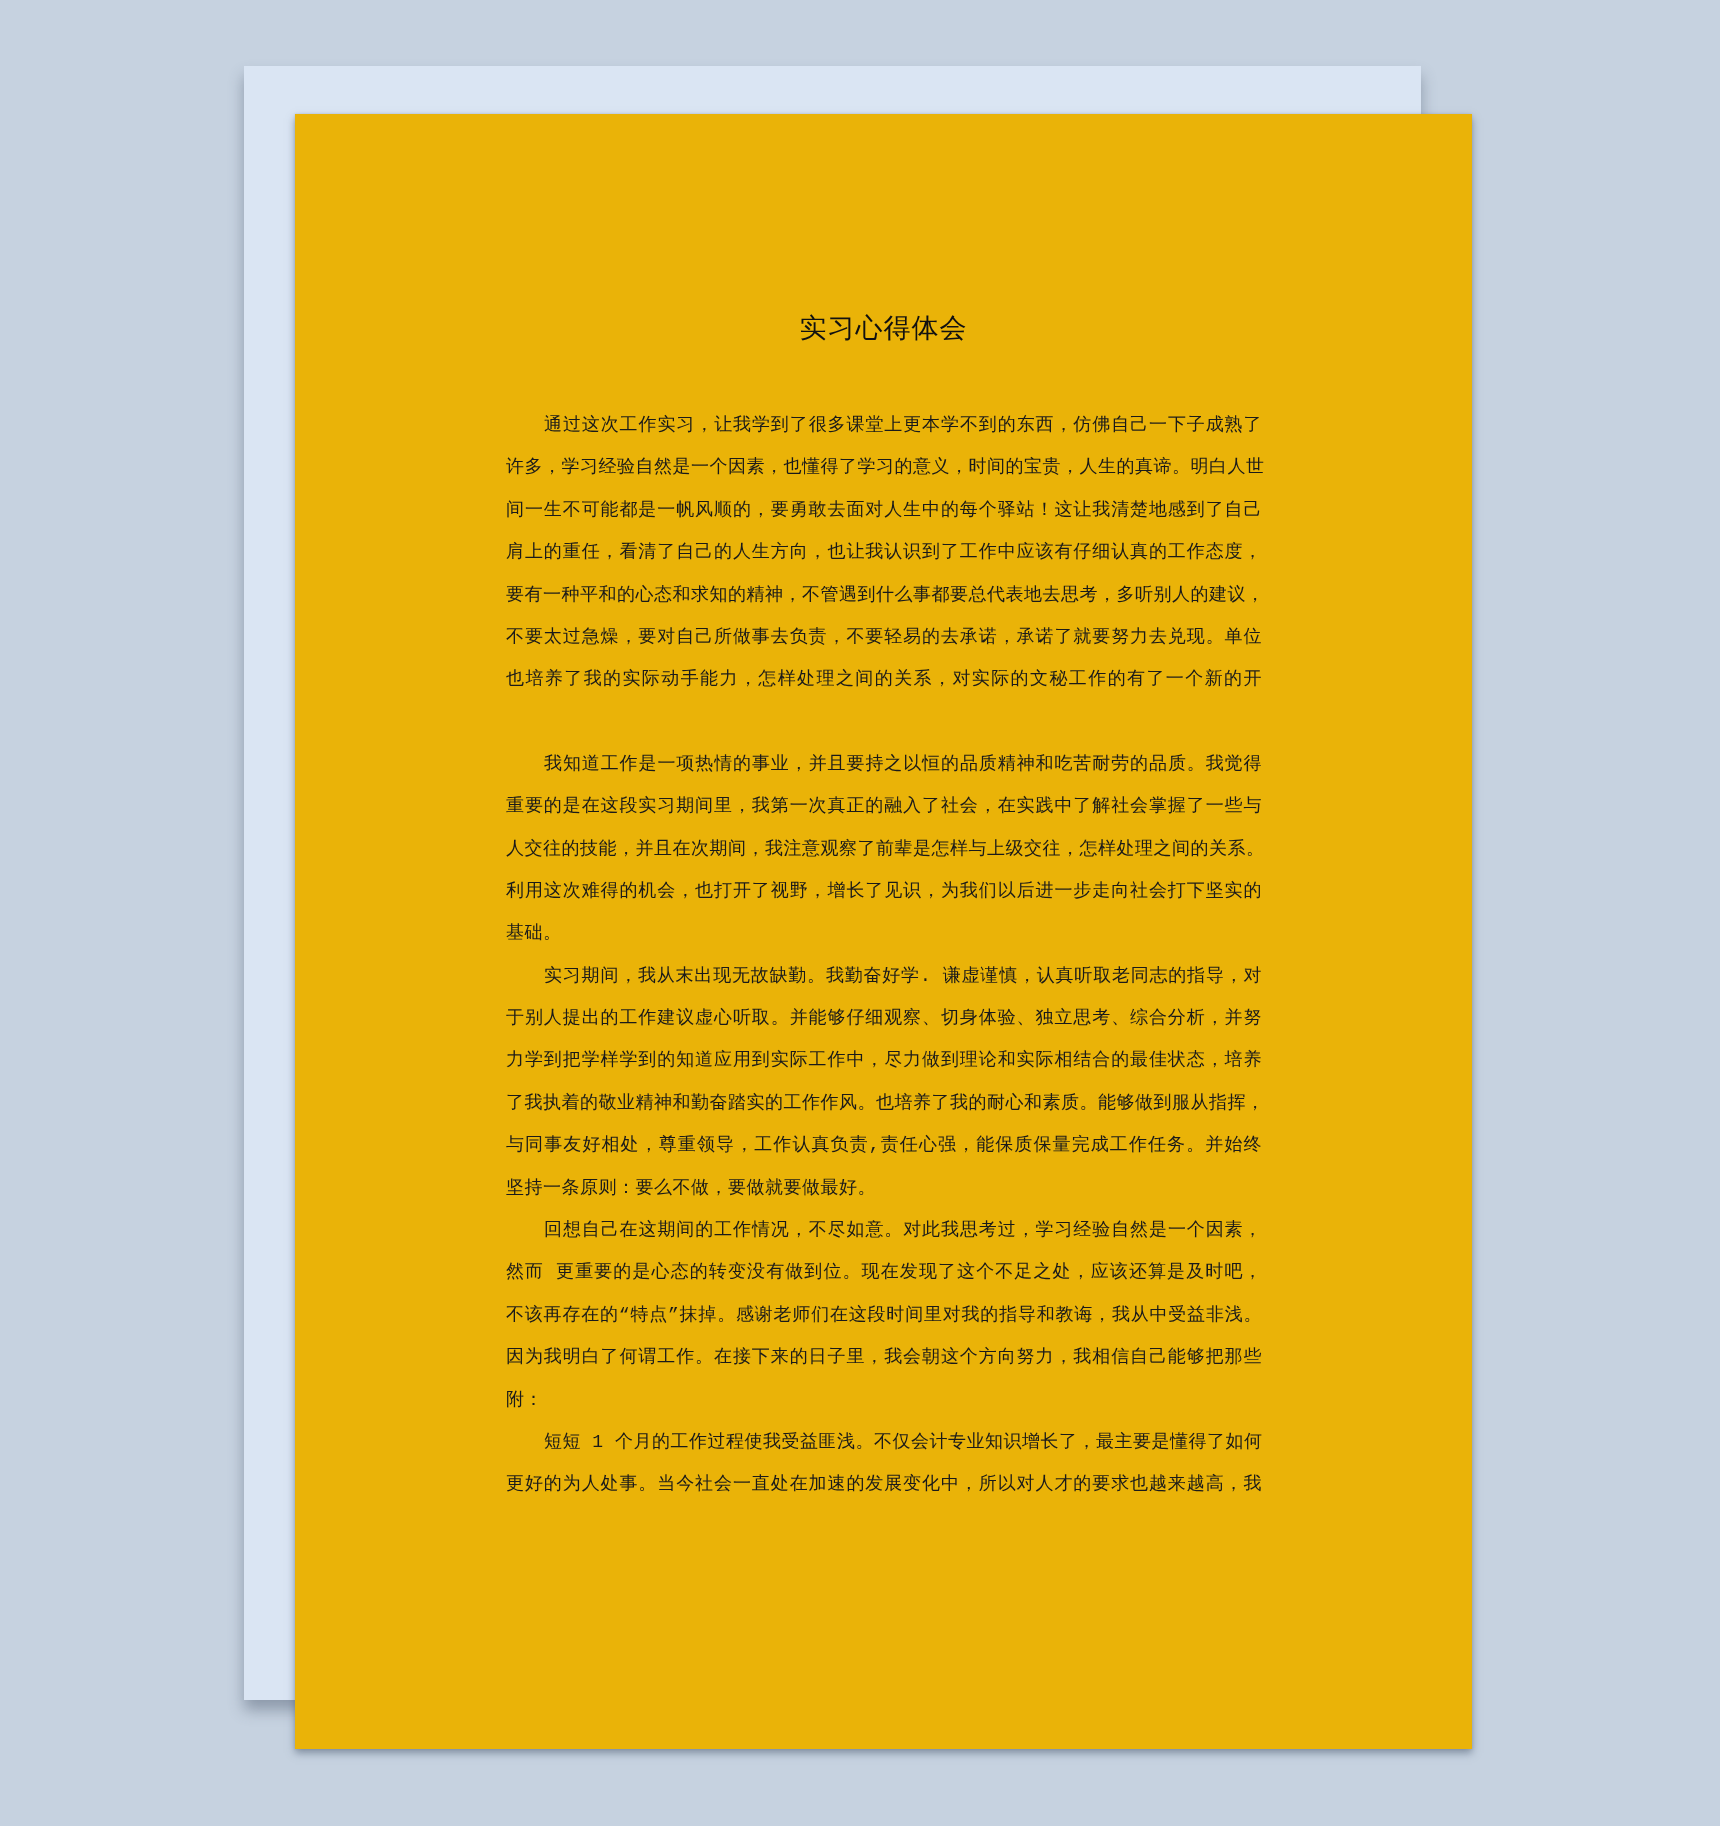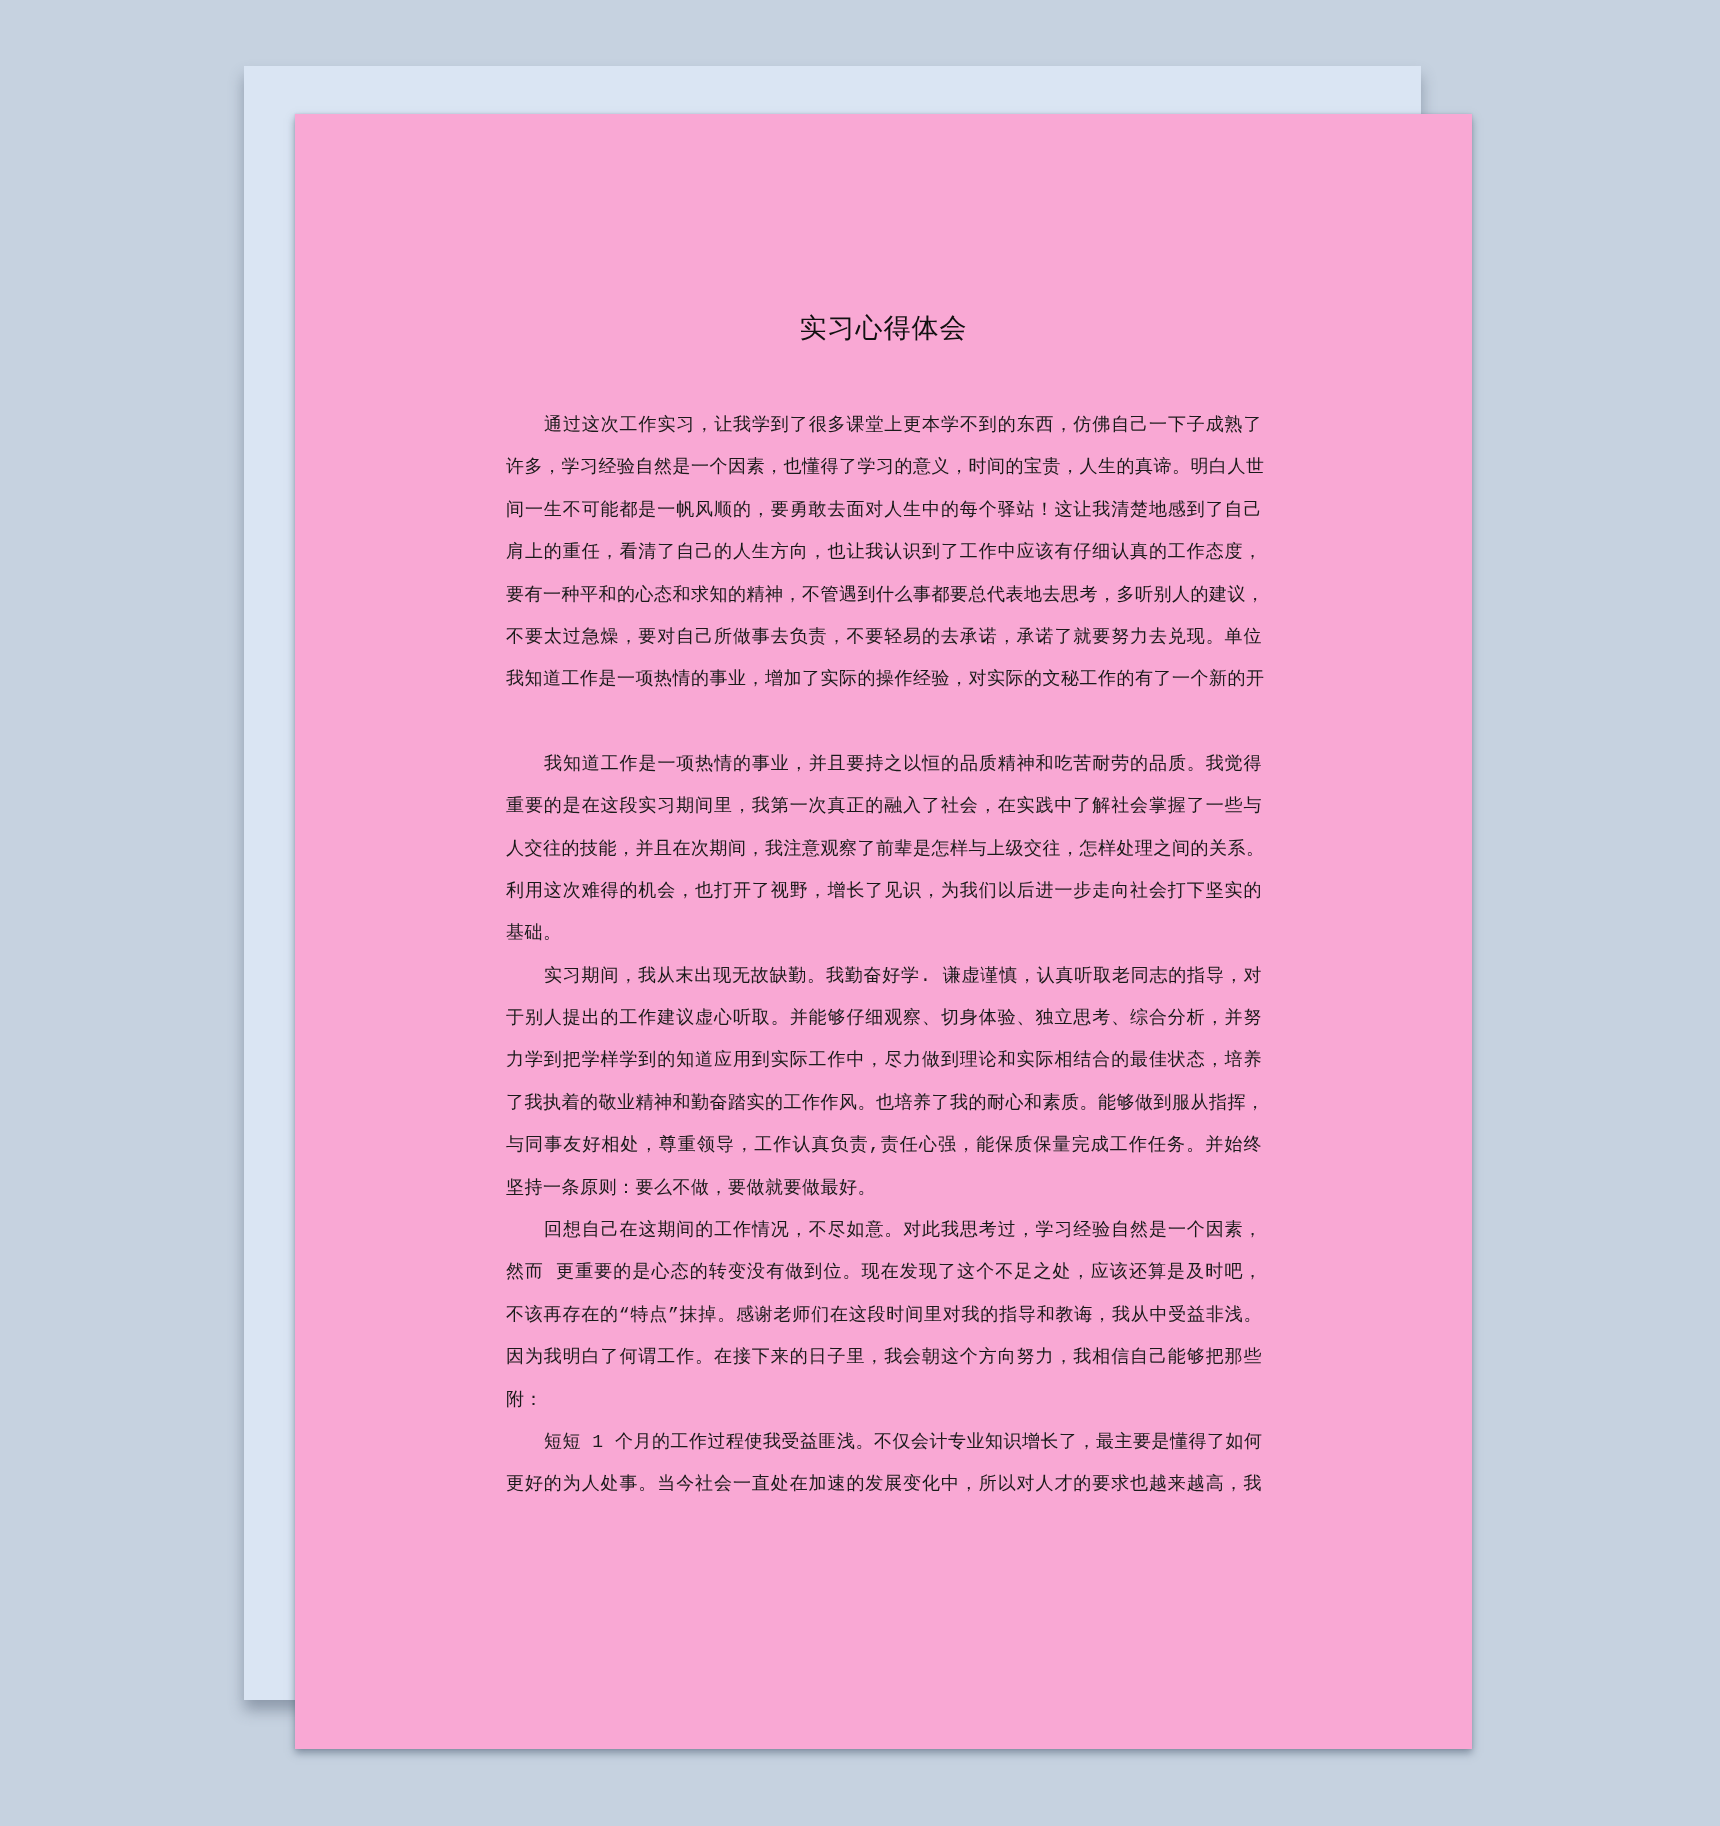--- a/index.html
+++ b/index.html
@@ -22,21 +22,21 @@
       height: 1634px;
       background: #dae5f3;
       box-shadow: 0 10px 14px rgba(70, 85, 105, 0.45);
     }
     .front-page {
       position: absolute;
       left: 295px;
       top: 114px;
       width: 1177px;
       height: 1635px;
-      background: #f9a8d4;
+      background: #eab308;
       box-shadow: 0 4px 8px rgba(70, 85, 105, 0.55), 0 0 2px rgba(120, 140, 165, 0.3);
     }
     .doc-title {
       position: absolute;
       left: 0;
       right: 0;
       top: 196px;
       text-align: center;
       font-family: "DejaVu Sans", "Liberation Sans", sans-serif;
       font-size: 27px;
@@ -80,21 +80,21 @@
 
   <div class="doc-body">
 
     <div>
       <div class="line indent">通过这次工作实习，让我学到了很多课堂上更本学不到的东西，仿佛自己一下子成熟了</div>
       <div class="line">许多，学习经验自然是一个因素，也懂得了学习的意义，时间的宝贵，人生的真谛。明白人世</div>
       <div class="line">间一生不可能都是一帆风顺的，要勇敢去面对人生中的每个驿站！这让我清楚地感到了自己</div>
       <div class="line">肩上的重任，看清了自己的人生方向，也让我认识到了工作中应该有仔细认真的工作态度，</div>
       <div class="line">要有一种平和的心态和求知的精神，不管遇到什么事都要总代表地去思考，多听别人的建议，</div>
       <div class="line">不要太过急燥，要对自己所做事去负责，不要轻易的去承诺，承诺了就要努力去兑现。单位</div>
-      <div class="line">我知道工作是一项热情的事业，增加了实际的操作经验，对实际的文秘工作的有了一个新的开</div>
+      <div class="line">也培养了我的实际动手能力，怎样处理之间的关系，对实际的文秘工作的有了一个新的开</div>
     </div>
 
     <div class="para-gap"></div>
 
     <div>
       <div class="line indent">我知道工作是一项热情的事业，并且要持之以恒的品质精神和吃苦耐劳的品质。我觉得</div>
       <div class="line">重要的是在这段实习期间里，我第一次真正的融入了社会，在实践中了解社会掌握了一些与</div>
       <div class="line">人交往的技能，并且在次期间，我注意观察了前辈是怎样与上级交往，怎样处理之间的关系。</div>
       <div class="line">利用这次难得的机会，也打开了视野，增长了见识，为我们以后进一步走向社会打下坚实的</div>
       <div class="line last">基础。</div>

